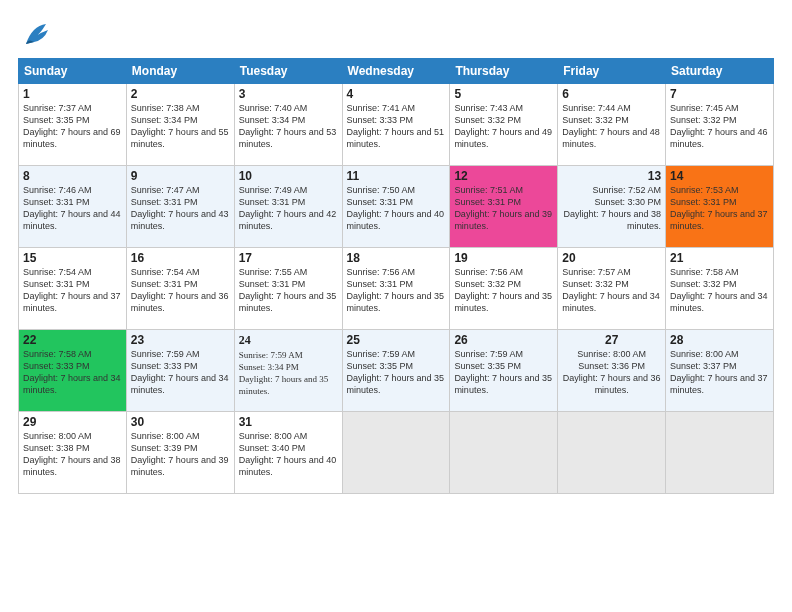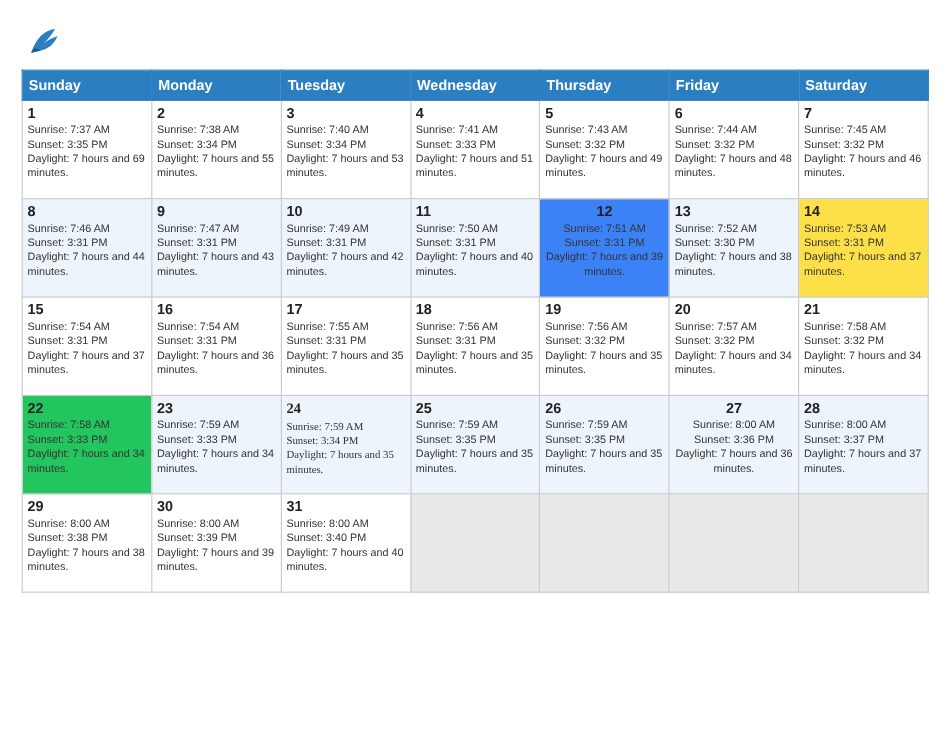--- a/index.html
+++ b/index.html
@@ -218,37 +218,37 @@
         </div>
       </td>
           <td style="background: rgb(237, 244, 251);">
         <span class="day-number">11</span>
         <div class="day-info">
           <span>Sunrise: 7:50 AM</span><br>
           <span>Sunset: 3:31 PM</span><br>
           <span>Daylight: 7 hours and 40 minutes.</span>
         </div>
       </td>
-          <td style="background: #3b82f6; text-align: center;">
+          <td style="background: #ec4899;">
         <span class="day-number">12</span>
         <div class="day-info">
           <span>Sunrise: 7:51 AM</span><br>
           <span>Sunset: 3:31 PM</span><br>
           <span>Daylight: 7 hours and 39 minutes.</span>
         </div>
       </td>
-          <td style="background: rgb(237, 244, 251);">
+          <td style="background: rgb(237, 244, 251); text-align: right;">
         <span class="day-number">13</span>
         <div class="day-info">
           <span>Sunrise: 7:52 AM</span><br>
           <span>Sunset: 3:30 PM</span><br>
           <span>Daylight: 7 hours and 38 minutes.</span>
         </div>
       </td>
-          <td style="background: #fde047;">
+          <td style="background: #f97316;">
         <span class="day-number">14</span>
         <div class="day-info">
           <span>Sunrise: 7:53 AM</span><br>
           <span>Sunset: 3:31 PM</span><br>
           <span>Daylight: 7 hours and 37 minutes.</span>
         </div>
       </td>
         </tr>
         <tr>
           <td>

